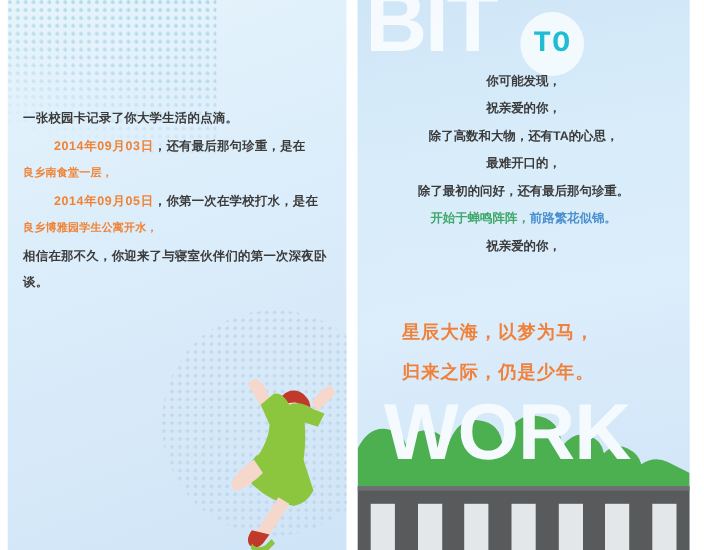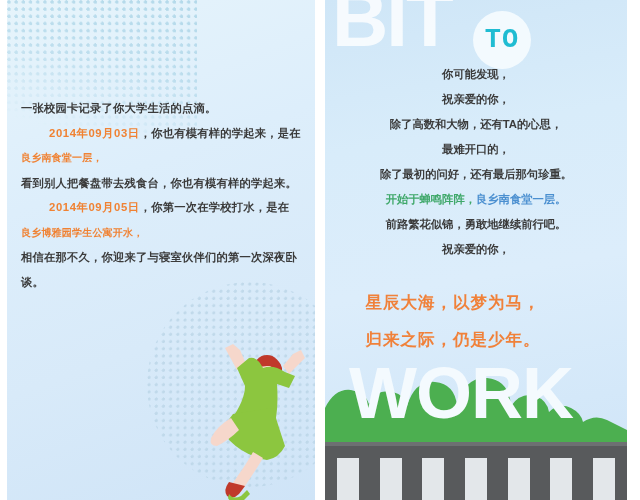--- a/index.html
+++ b/index.html
@@ -97,23 +97,22 @@
 
 <div class="stage">
 
   <div class="panel-left">
 
     <div class="dots-tl"></div>
     <div class="dots-circle"></div>
 
     <div class="left-text">
       <p><span>一张校园卡记录了你大学生活的点滴。</span></p>
-      <p><span class="hl-date">2014年09月03日</span><span>，你也有模有样的学起来，是在</span></p>
+      <p><span class="hl-date">2014年09月03日</span><span>，还有最后那句珍重，是在</span></p>
       <p><span class="big-orange">良乡南食堂一层，</span></p>
-      <p><span>看到别人把餐盘带去残食台，你也有模有样的学起来。</span></p>
       <p><span class="hl-date">2014年09月05日</span><span>，你第一次在学校打水，是在</span></p>
       <p><span class="big-orange">良乡博雅园学生公寓开水，</span></p>
       <p><span>相信在那不久，你迎来了与寝室伙伴们的第一次深夜卧</span></p>
       <p><span>谈。</span></p>
     </div>
 
     <svg class="girl" viewBox="0 0 130 178">
 
       <path d="M55 28 L48 22 L40 26 L52 48 L62 44 Z" fill="#f6d7cb"></path>
 
@@ -145,22 +144,21 @@
     <div class="to-circle">
       <span>TO</span>
     </div>
 
     <div class="right-text">
       <p><span>你可能发现，</span></p>
       <p><span>祝亲爱的你，</span></p>
       <p><span>除了高数和大物，还有TA的心思，</span></p>
       <p><span>最难开口的，</span></p>
       <p><span>除了最初的问好，还有最后那句珍重。</span></p>
-      <p><span class="c-green">开始于蝉鸣阵阵，</span><span class="c-blue">良乡南食堂一层。</span></p>
-      <p><span>前路繁花似锦，勇敢地继续前行吧。</span></p>
+      <p><span class="c-green">开始于蝉鸣阵阵，</span><span class="c-blue">前路繁花似锦。</span></p>
       <p><span>祝亲爱的你，</span></p>
     </div>
 
     <div class="slogan">
       <p><span>星辰大海，以梦为马，</span></p>
       <p><span>归来之际，仍是少年。</span></p>
     </div>
 
     <svg class="hills" viewBox="0 0 302 80" preserveAspectRatio="none">
       <path d="M0 46

